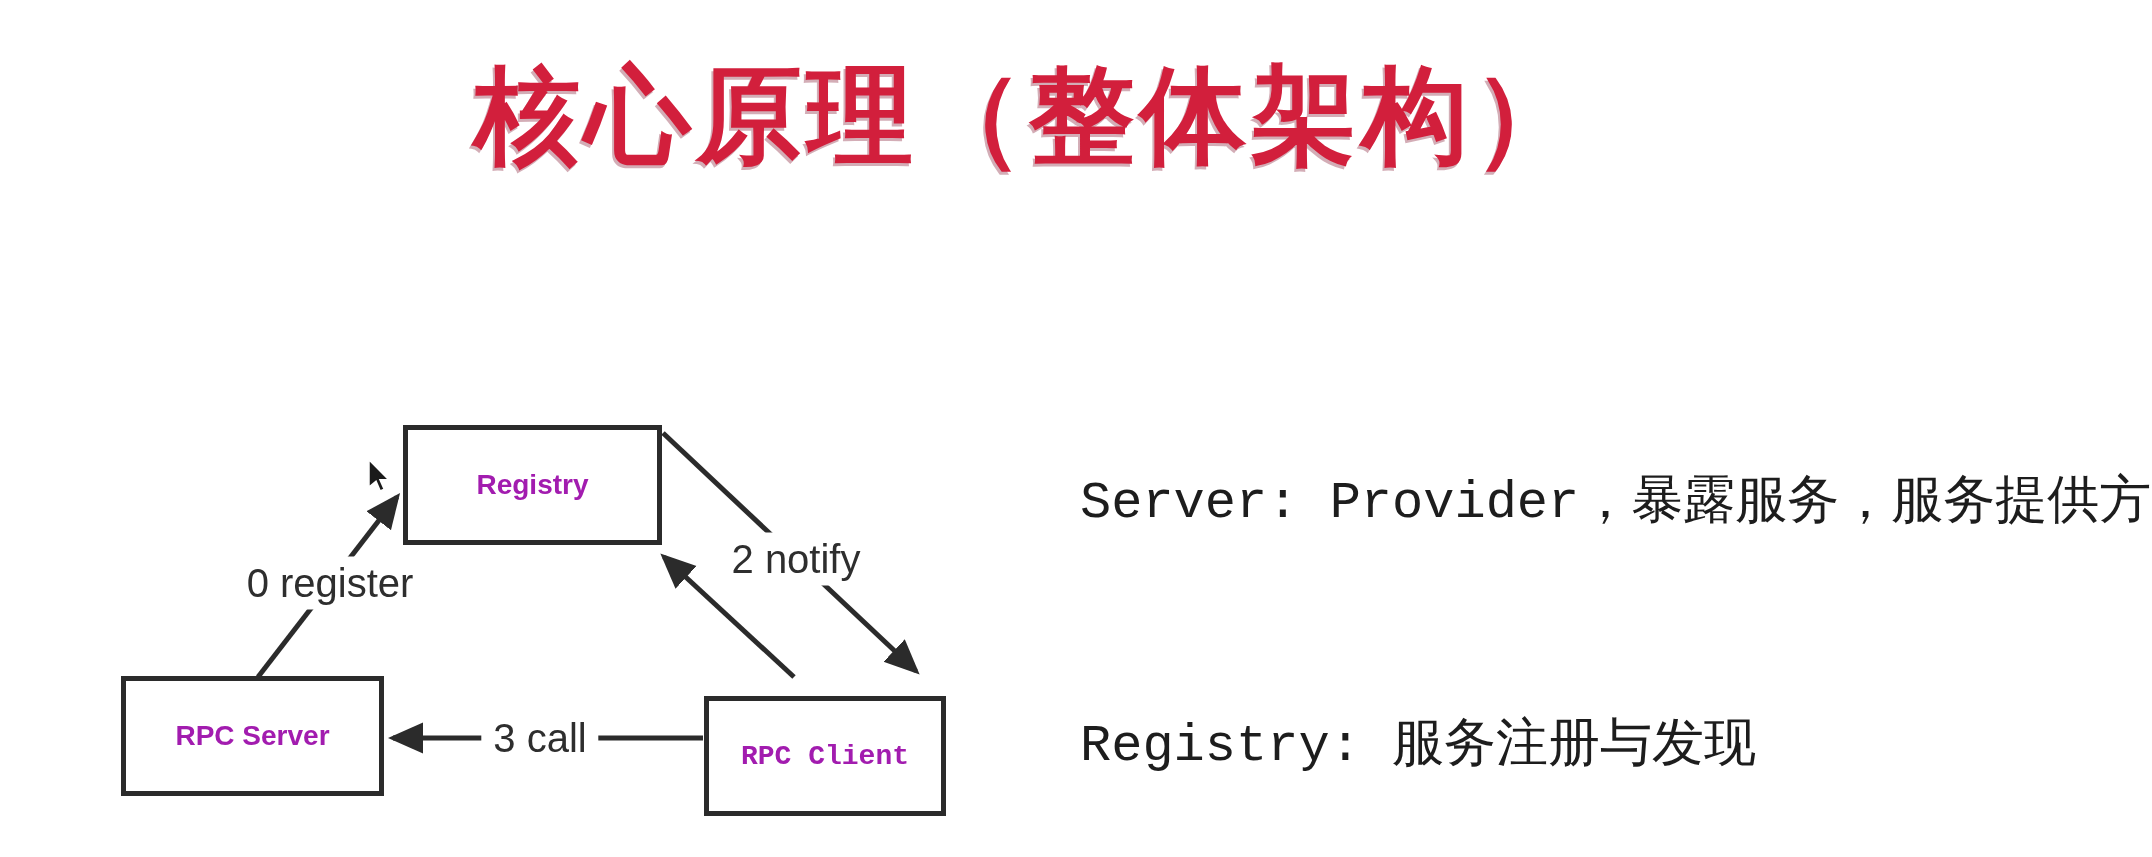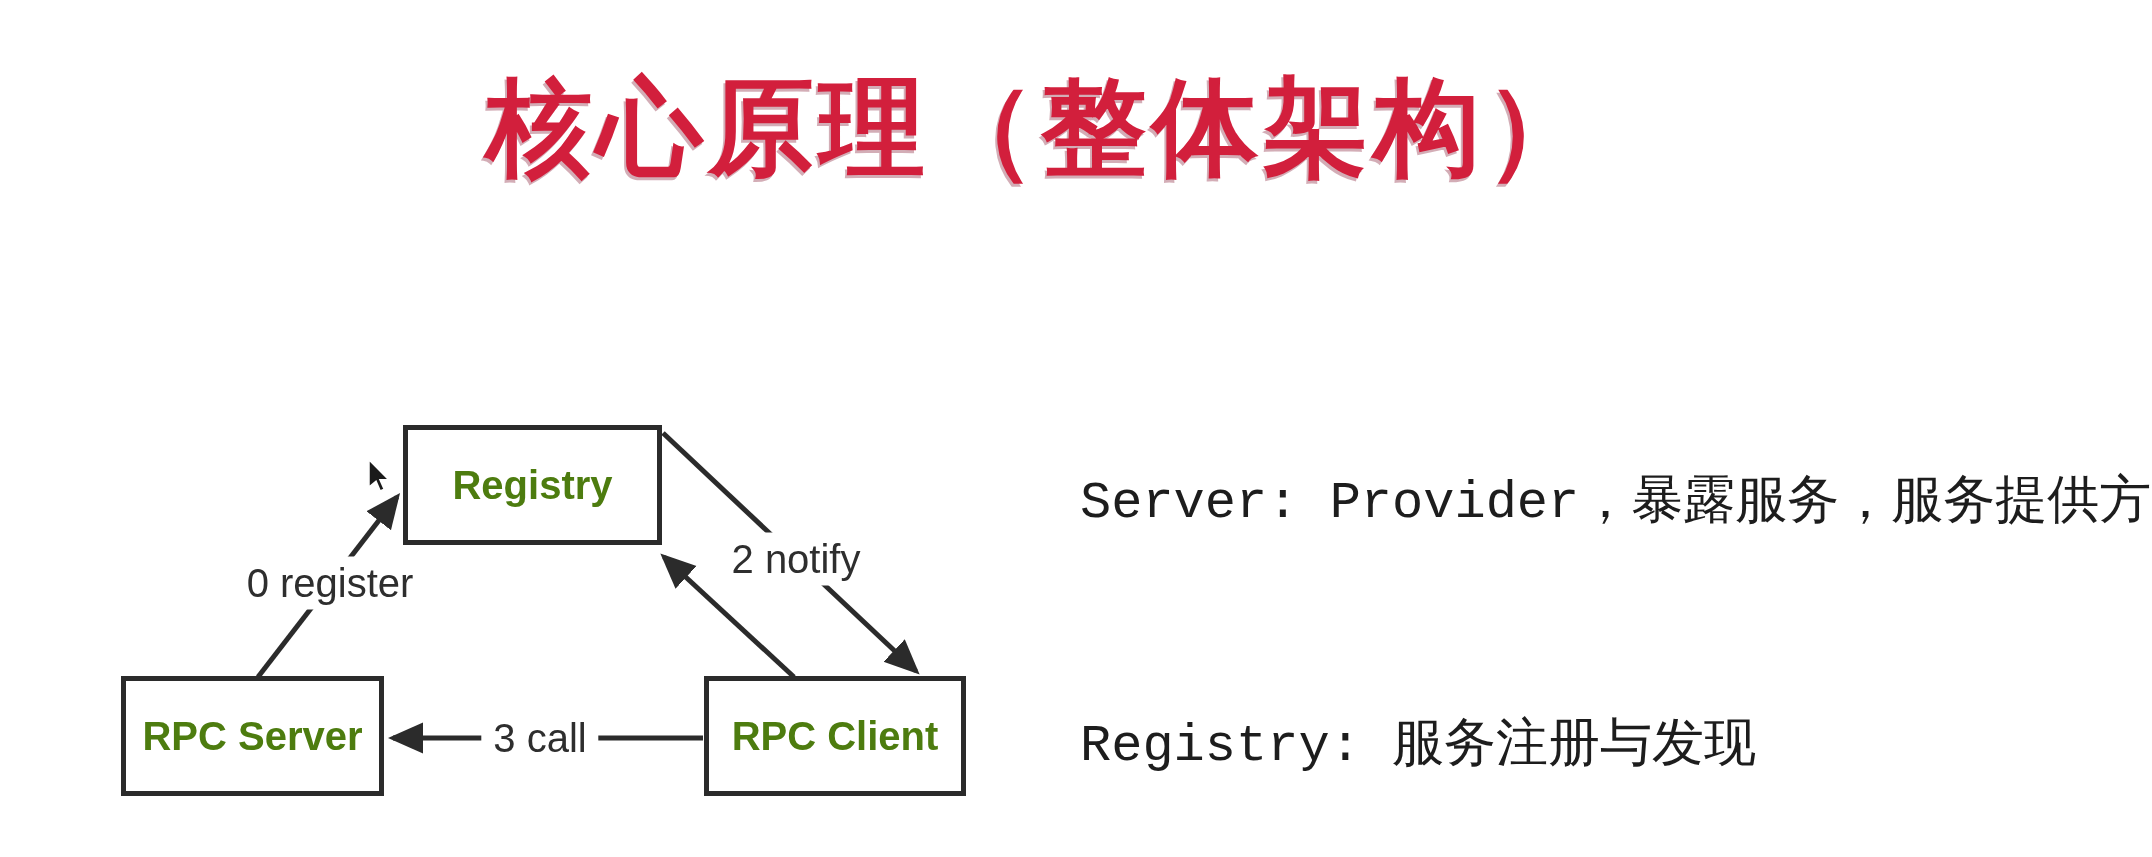--- a/index.html
+++ b/index.html
@@ -15,44 +15,44 @@
     font-family:"Liberation Sans","DejaVu Sans",sans-serif;
     position:relative;
     overflow:hidden;
   }
   .slide{position:absolute;inset:0;}
 
   
   .title{
     position:absolute;
     left:474px;top:56px;
-    margin:12px;
+    margin:0;
     font-size:106px;
     line-height:118px;
     font-weight:bold;
     letter-spacing:5px;
     color:var(--title-color);
     text-shadow:-2px 3px 0 rgba(130,20,45,0.35);
     white-space:nowrap;
   }
 
   
   .node{
     position:absolute;
     background:#ffffff;
     border:5px solid var(--diagram-color);
     display:flex;align-items:center;justify-content:center;
     font-weight:bold;
-    font-size:40px;
-    color:#4d7c0f;
+    font-size:28px;
+    color:#a21caf;
     white-space:nowrap;
   }
   .node-registry{left:403px;top:425px;width:259px;height:120px;}
   .node-server{left:121px;top:676px;width:263px;height:120px;}
-  .node-client{left:704px;top:676px;width:262px;height:120px;}
+  .node-client{left:704px;top:696px;width:242px;height:120px;font-family:Liberation Mono, monospace;}
 
   
   .edges{
     position:absolute;left:0;top:0;width:2152px;height:857px;
     pointer-events:none;
   }
   .edges line{stroke:var(--diagram-color);stroke-width:5;}
 
   
   .edge-label{

